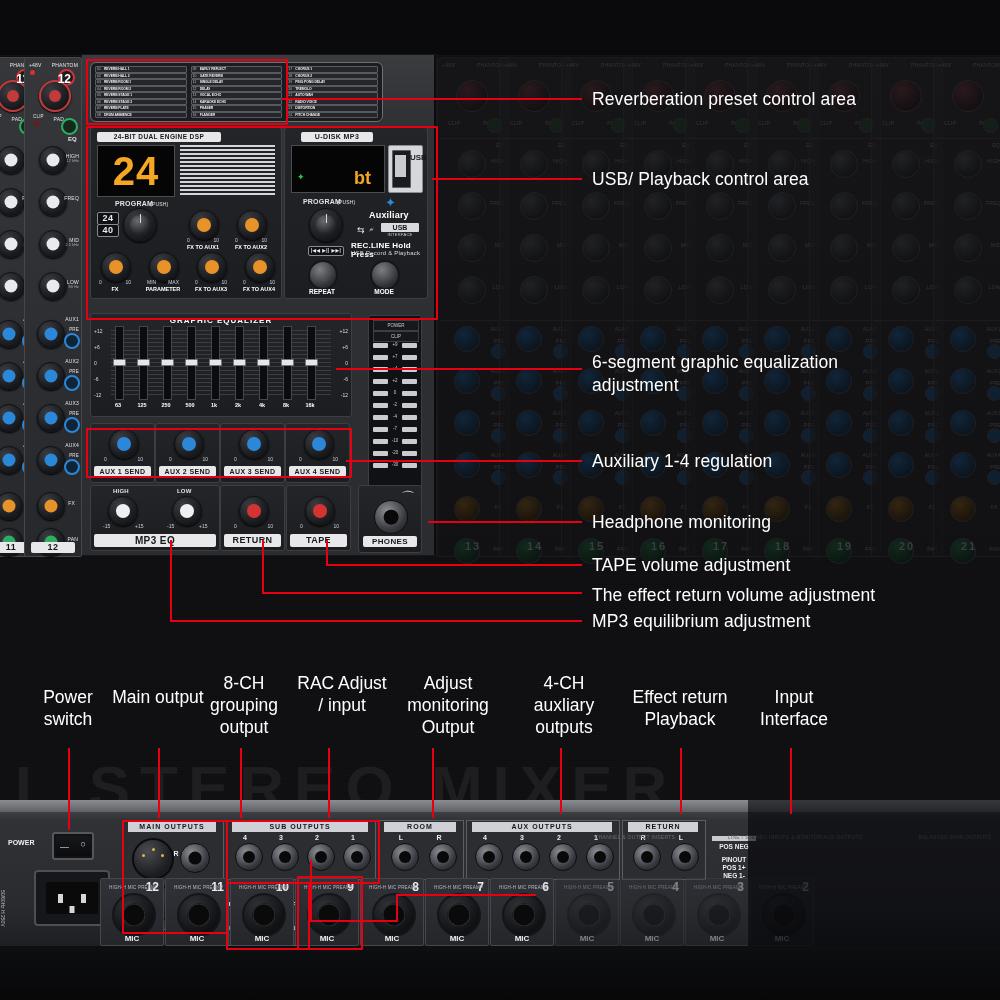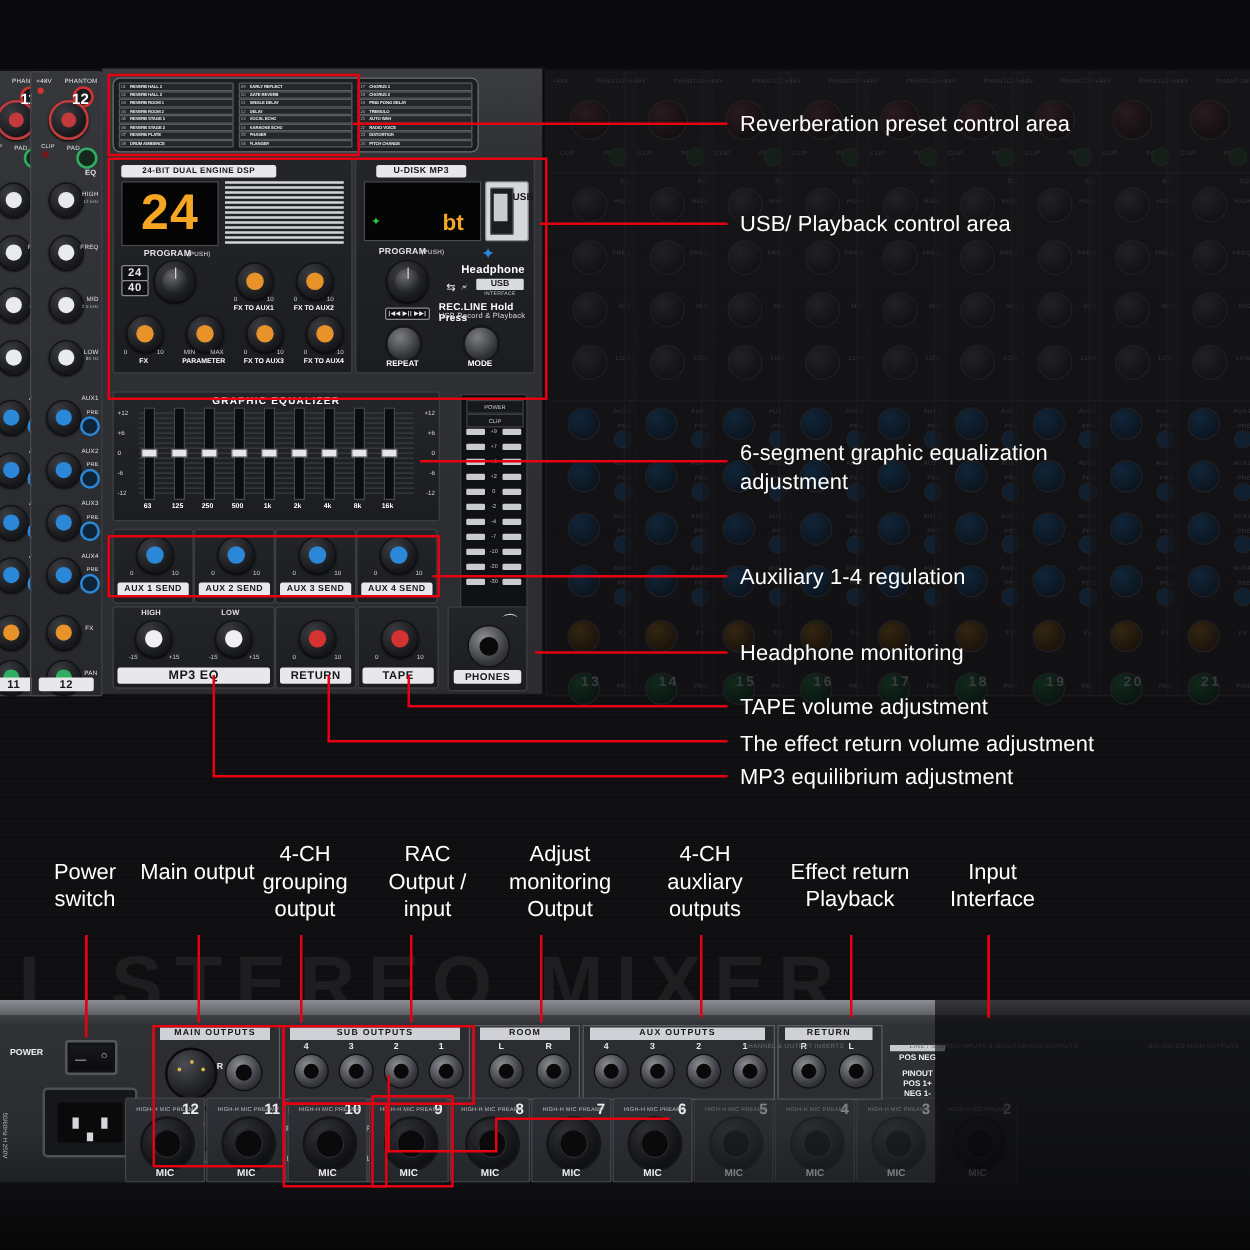--- a/index.html
+++ b/index.html
@@ -689,21 +689,21 @@
     </div>
     <div style="position:absolute;left:103px;top:17px;width:33px;height:46px;background:#d5d7dc;
          border:1px solid #8d8f95;border-radius:2px;">
       <div style="position:absolute;left:3px;top:4px;width:17px;height:36px;background:#1b1c1f;
            border:1px solid #5e6066;border-radius:1px;"></div>
       <div style="position:absolute;left:6px;top:9px;width:11px;height:22px;background:#c9cbd0;"></div>
       <div style="position:absolute;right:3px;top:6px;width:9px;font-size:8px;font-weight:bold;
            color:#16171a;line-height:11px;text-align:center;">USB</div>
     </div>
     <div style="position:absolute;left:100px;top:67px;font-size:13px;color:#2b87d8;">✦</div>
-    <div class="ptxt" style="left:84px;top:82px;font-size:9px;font-weight:bold;color:#fff;">Headphone</div>
+    <div class="ptxt" style="left:84px;top:82px;font-size:9px;font-weight:bold;color:#fff;">Auxiliary</div>
     <div style="position:absolute;left:72px;top:95px;width:62px;height:15px;">
       <span style="position:absolute;left:0;top:2px;font-size:9px;color:#e8e8ec;">⇆</span>
       <span style="position:absolute;left:12px;top:3px;font-size:7px;color:#e8e8ec;">🗲</span>
       <span style="position:absolute;left:24px;top:0;width:38px;height:9px;background:#d8dade;color:#16171a;
             font-size:7px;font-weight:bold;text-align:center;line-height:9px;border-radius:1px;">USB</span>
       <span style="position:absolute;left:24px;top:9px;width:38px;font-size:4px;color:#cdcfd4;
             text-align:center;letter-spacing:.3px;">INTERFACE</span>
     </div>
     <div class="ptxt" style="left:66px;top:113px;font-size:8px;font-weight:bold;color:#fff;">REC.LINE Hold Press</div>
     <div class="ptxt" style="left:66px;top:122px;font-size:6px;color:#dadade;">USB Record &amp; Playback</div>
@@ -1117,22 +1117,22 @@
   <div class="callout" style="left:592px;top:450px;">Auxiliary 1-4 regulation</div>
   <div class="callout" style="left:592px;top:511px;">Headphone monitoring</div>
   <div class="callout" style="left:592px;top:554px;">TAPE volume adjustment</div>
   <div class="callout" style="left:592px;top:584px;">The effect return volume adjustment</div>
   <div class="callout" style="left:592px;top:610px;">MP3 equilibrium adjustment</div>
 </div>
 
 <div id="bottom-labels">
     <div class="bot-lbl" style="left:18px;top:686px;width:100px;">Power switch</div>
     <div class="bot-lbl" style="left:108px;top:686px;width:100px;">Main output</div>
-    <div class="bot-lbl" style="left:200px;top:672px;width:88px;">4-CH grouping output</div>
-    <div class="bot-lbl" style="left:296px;top:672px;width:92px;">RAC Output / input</div>
+    <div class="bot-lbl" style="left:200px;top:672px;width:88px;">8-CH grouping output</div>
+    <div class="bot-lbl" style="left:296px;top:672px;width:92px;">RAC Adjust / input</div>
     <div class="bot-lbl" style="left:396px;top:672px;width:104px;">Adjust monitoring Output</div>
     <div class="bot-lbl" style="left:516px;top:672px;width:96px;">4-CH auxliary outputs</div>
     <div class="bot-lbl" style="left:624px;top:686px;width:112px;">Effect return Playback</div>
     <div class="bot-lbl" style="left:746px;top:686px;width:96px;">Input Interface</div>
   </div>
 
 <div id="rear-top"></div>
 <div id="rear">
 
   <div class="rlbl" style="left:8px;top:27px;width:40px;text-align:left;">POWER</div>

